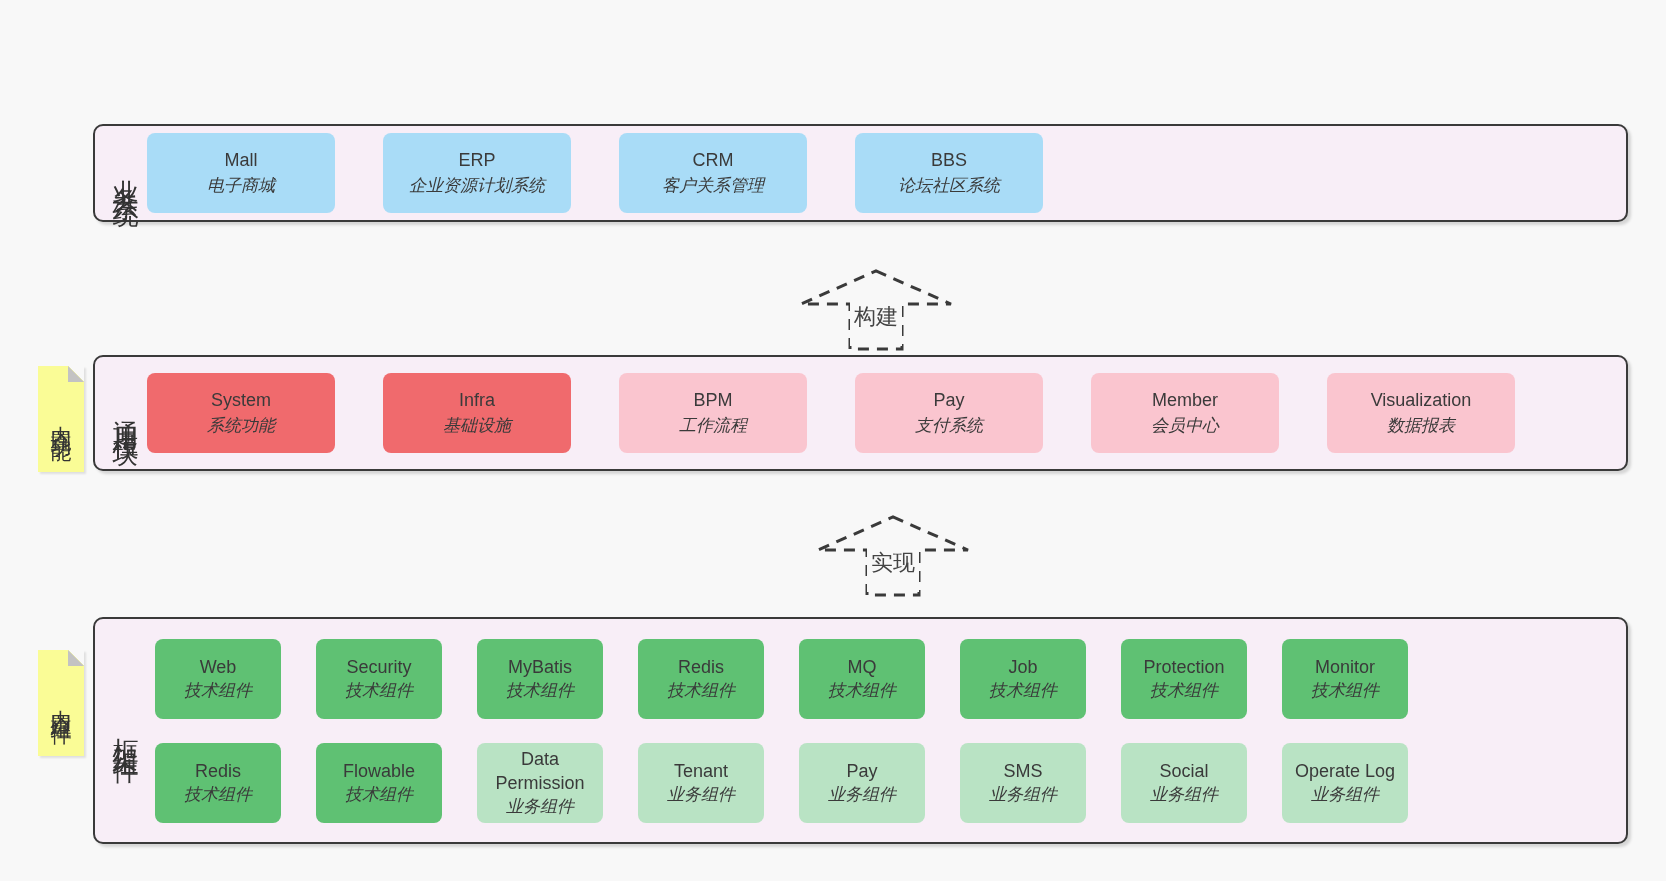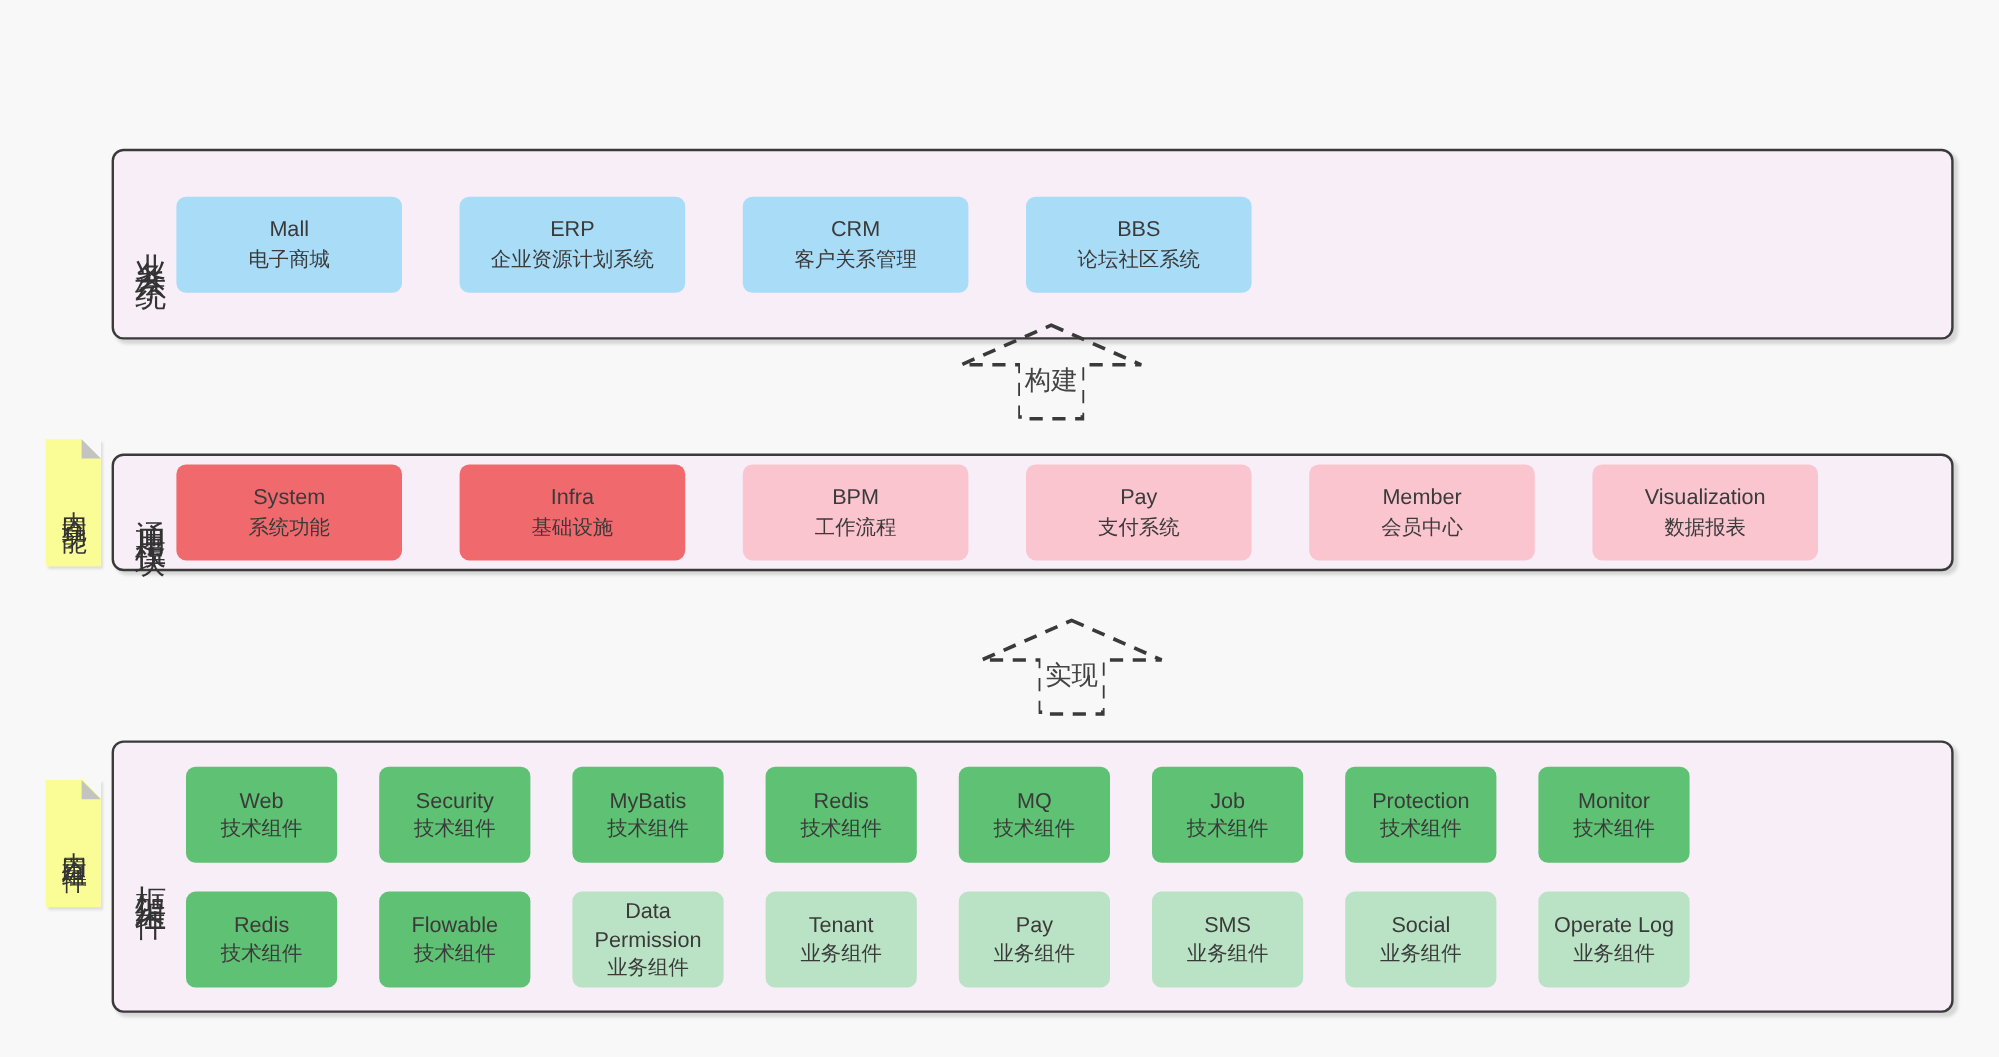--- a/index.html
+++ b/index.html
@@ -7,42 +7,42 @@
     width:1666px;height:881px;position:relative;overflow:hidden;
     background:#f8f8f8;color:#3a3a3a;
     font-family:"Liberation Sans", sans-serif;
   }
   .container{
     position:absolute;left:93px;width:1535px;box-sizing:border-box;
     background:#f8eef7;border:2px solid #3a3a3a;border-radius:10px;
     box-shadow:3px 3px 3px rgba(0,0,0,0.14);
     display:flex;align-items:center;
   }
-  #layer-business{top:124px;height:159px;}
-  #layer-modules{top:378px;height:98px;}
+  #layer-business{top:124px;height:98px;}
+  #layer-modules{top:355px;height:116px;}
   #layer-components{top:617px;height:227px;}
 
   .vlabel{
     writing-mode:vertical-rl;text-orientation:upright;
     font-size:26px;color:#333;letter-spacing:7px;
     margin-left:13px;width:36px;text-align:center;flex:0 0 auto;
   }
   .boxrow{display:flex;gap:48px;margin-left:3px;}
   .grid{display:flex;flex-direction:column;gap:24px;margin-left:11px;}
   .gridrow{display:flex;gap:35px;}
 
   .box{
     border-radius:8px;display:flex;flex-direction:column;
     justify-content:center;align-items:center;text-align:center;
     flex:0 0 auto;
   }
   .big{width:188px;height:80px;}
   .small{width:126px;height:80px;}
   .box-name{font-size:18px;line-height:25px;}
-  .box-desc{font-size:17px;line-height:25px;}
+  .box-desc{font-size:17px;line-height:25px;font-style:italic;}
   .small .box-name{line-height:24px;}
   .small .box-desc{line-height:24px;}
 
   .blue{background:#a9dcf7;}
   .red{background:#f06a6d;}
   .pink{background:#fac5cf;}
   .green{background:#5fc173;}
   .lightgreen{background:#b9e3c4;}
 
   .arrow{position:absolute;width:160px;height:84px;}

